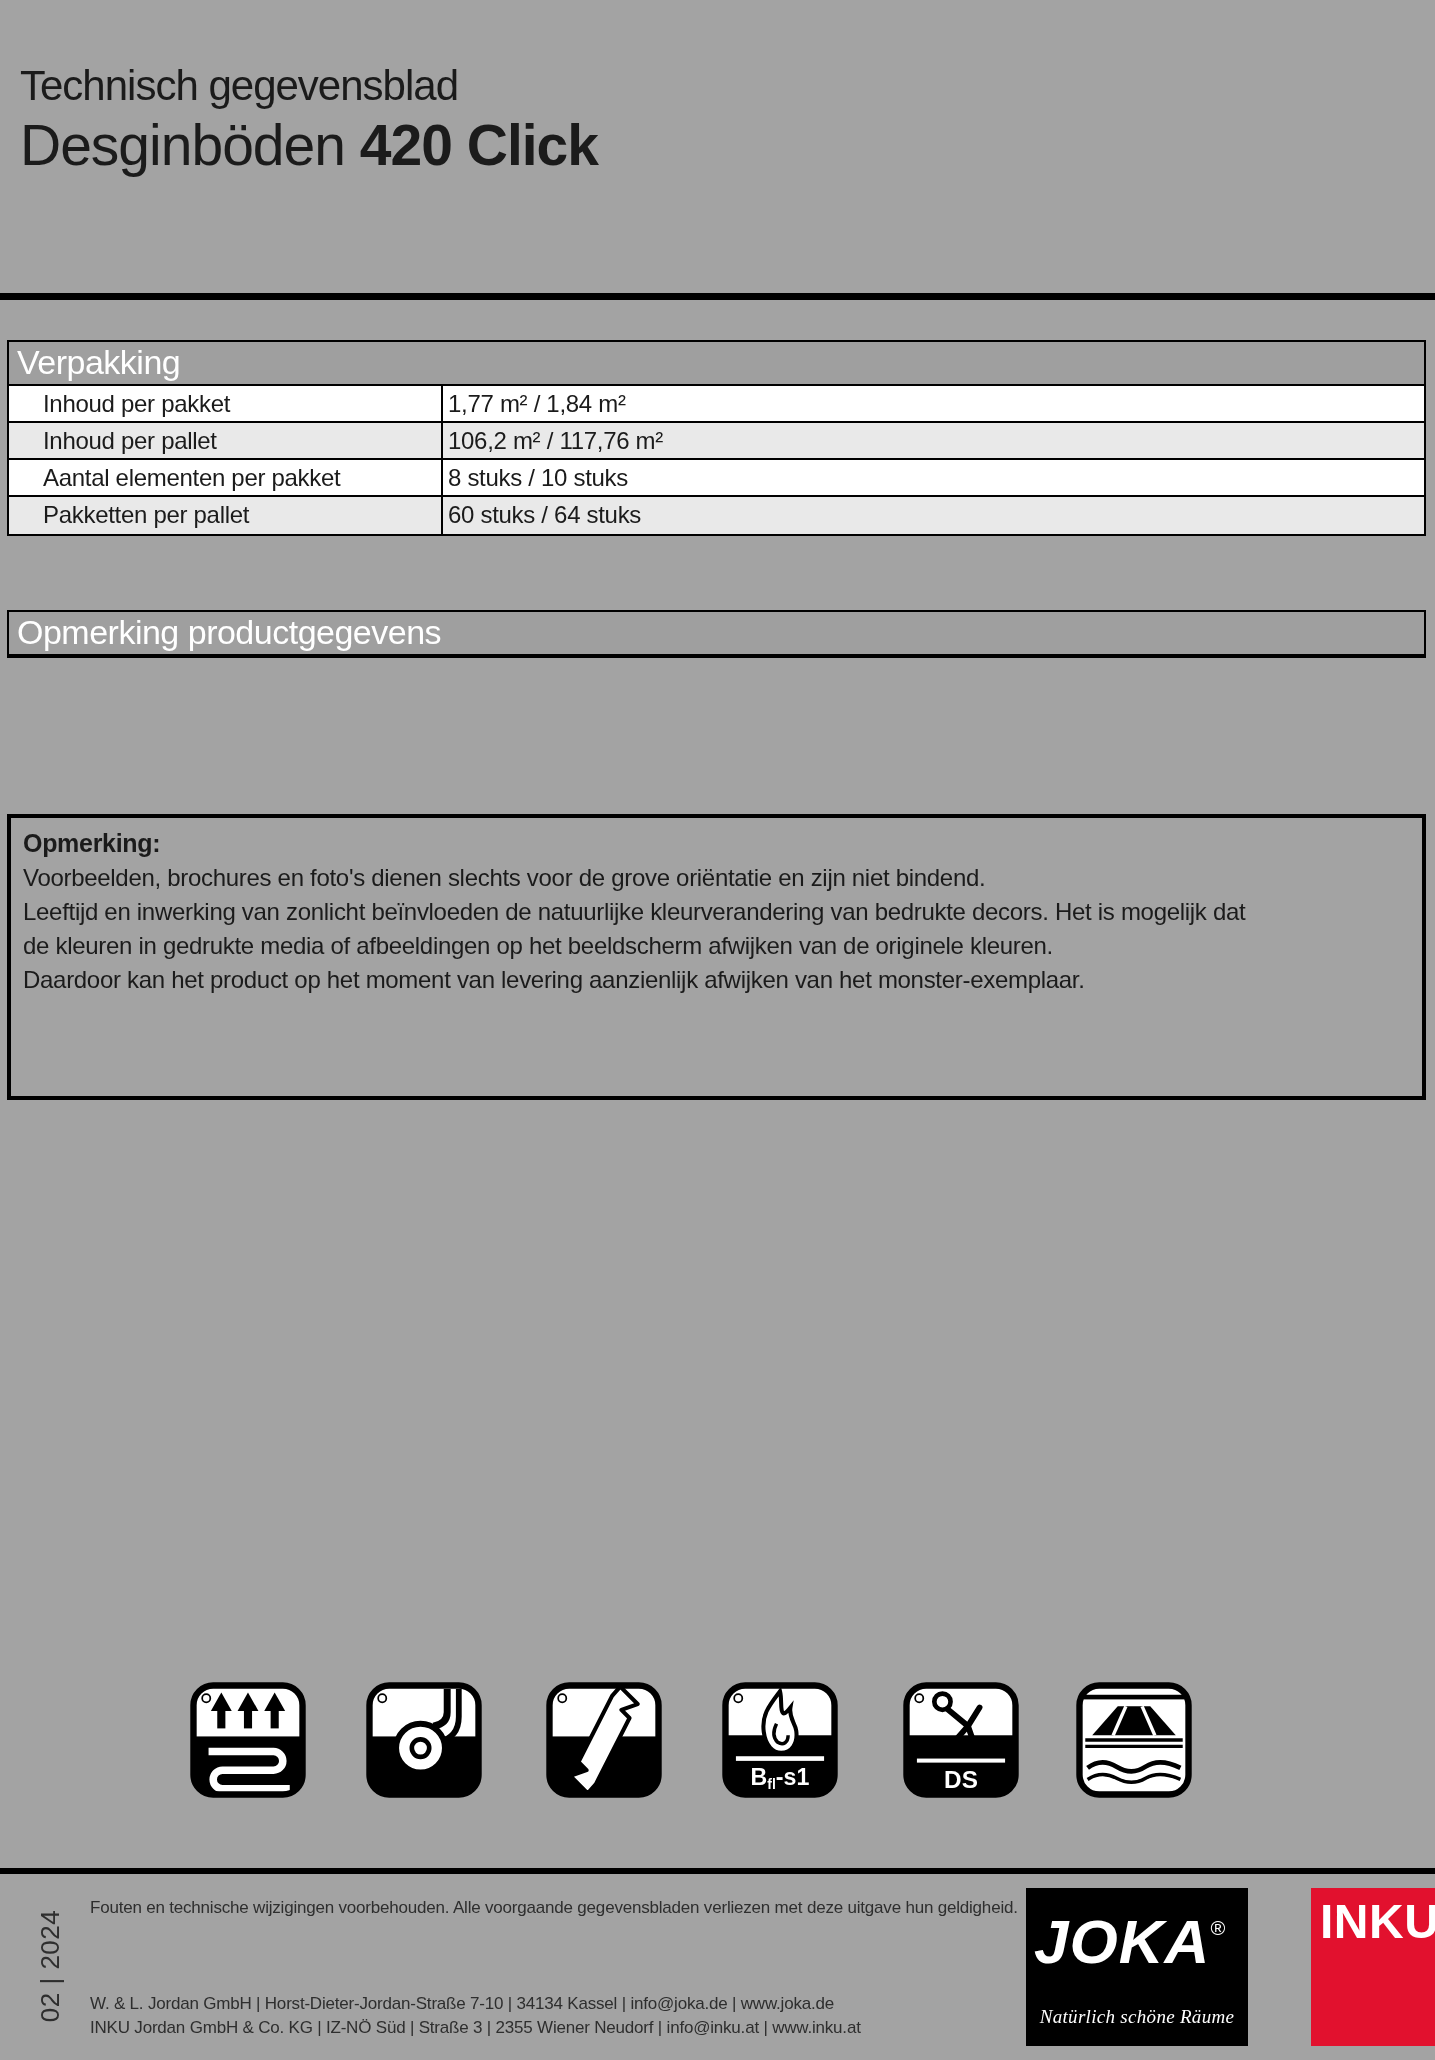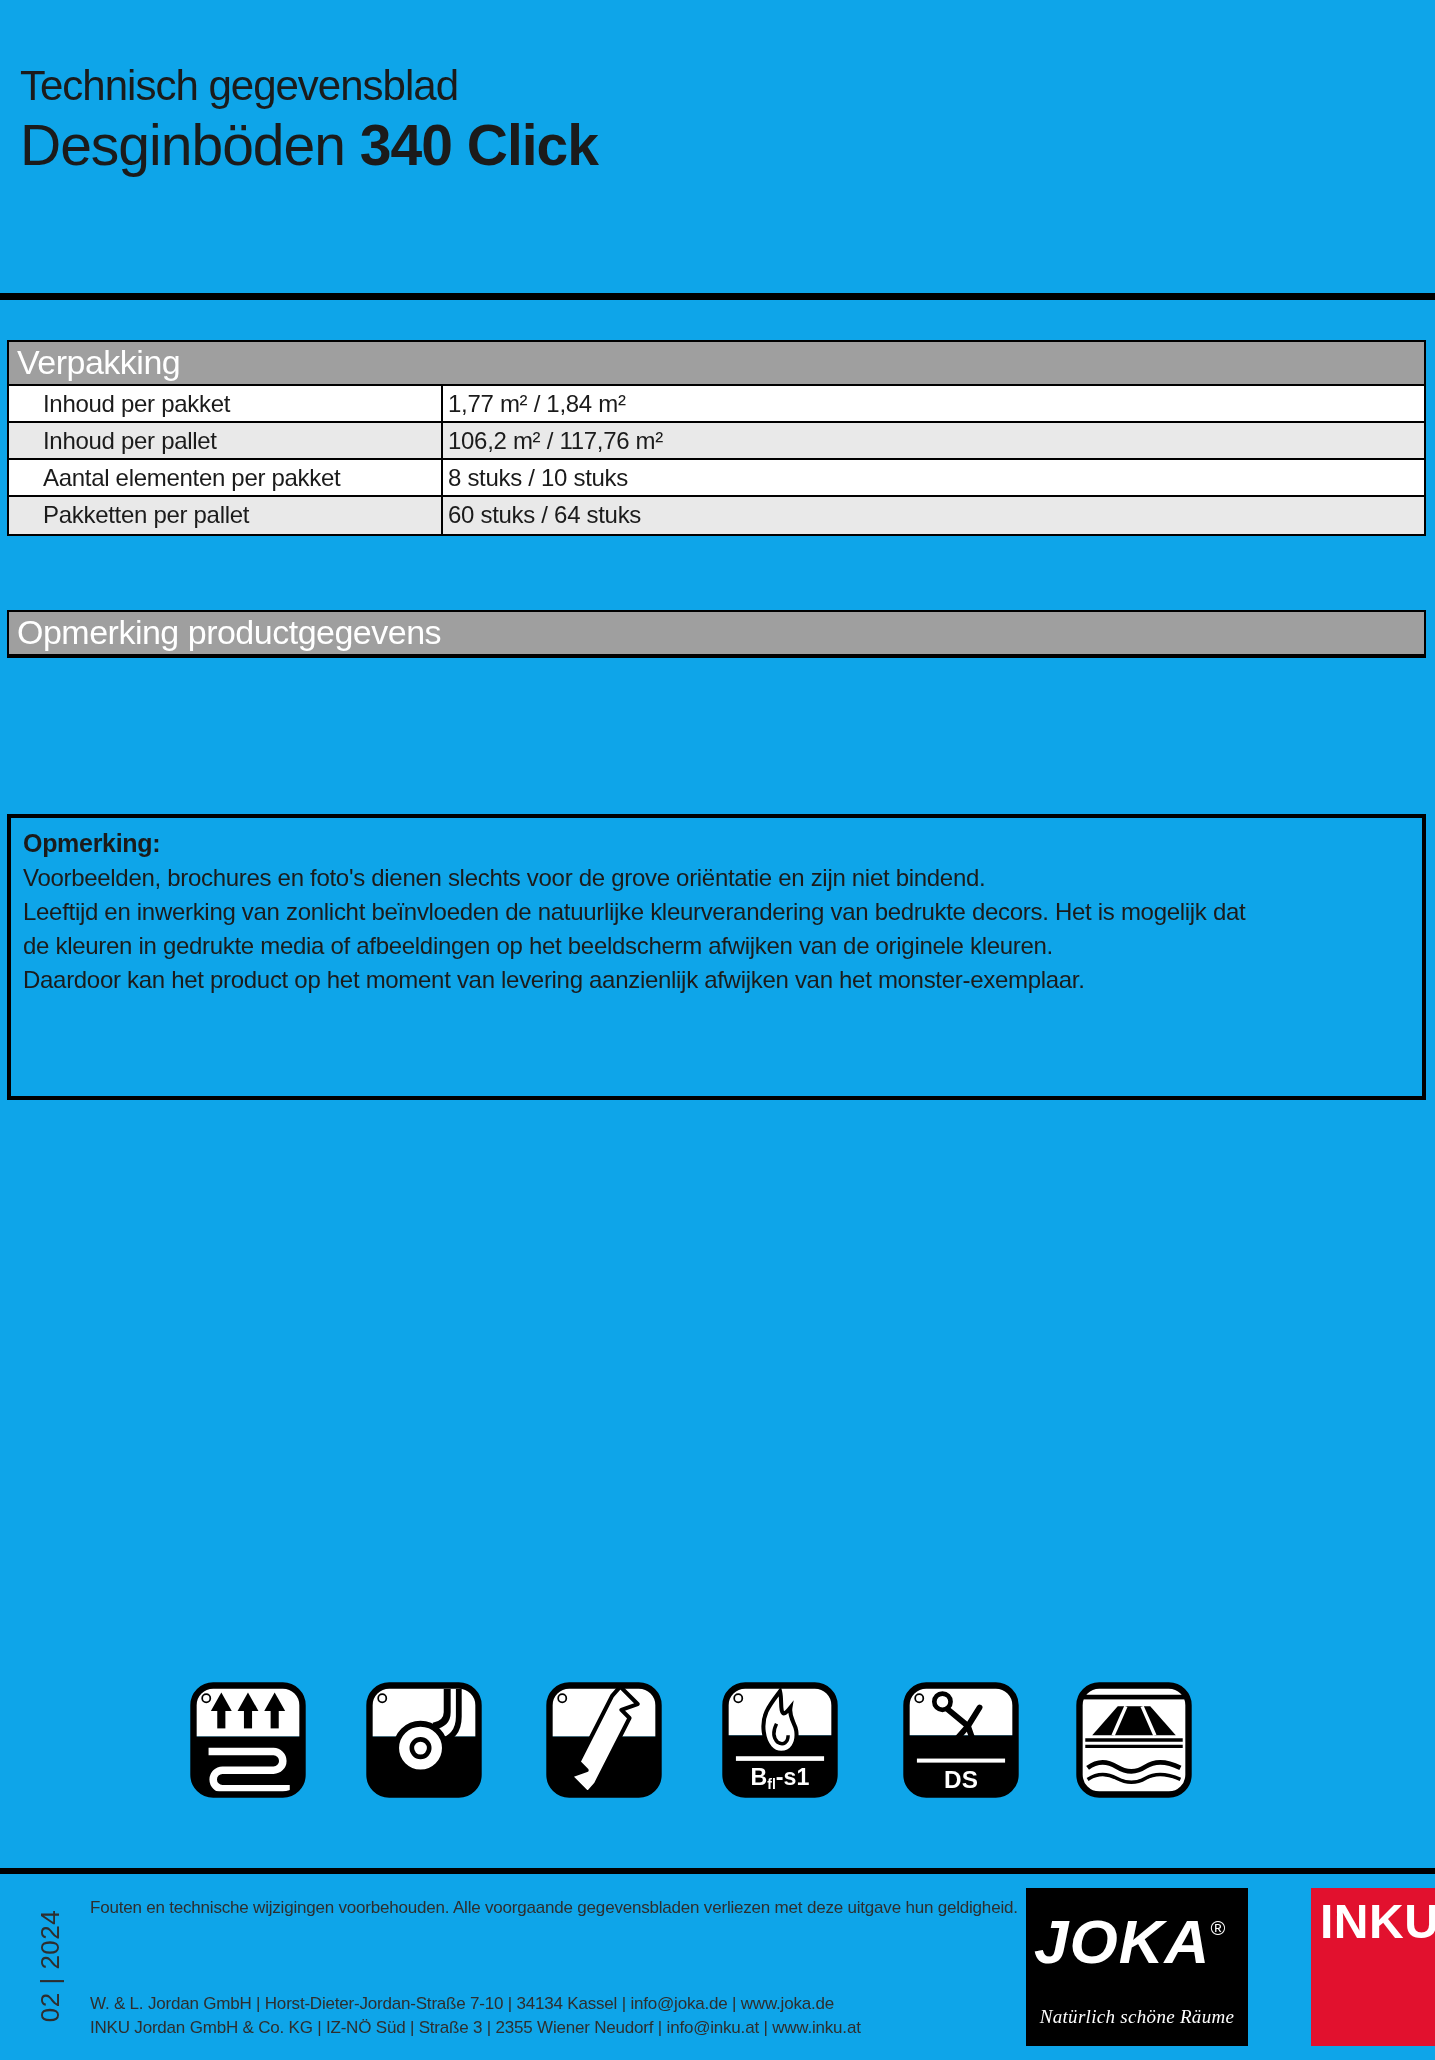--- a/index.html
+++ b/index.html
@@ -1,16 +1,16 @@
 <!DOCTYPE html>
 <html><head>
 <meta charset="utf-8">
 <style>
   html,body{margin:0;padding:0;background:#fff;}
-  .page{position:relative;width:1435px;height:2060px;background:#0ea5e9;overflow:hidden;
+  .page{position:relative;width:1435px;height:2060px;background:#a3a3a3;overflow:hidden;
         font-family:"Liberation Sans",sans-serif;color:#1b1b1b;}
 
   
   .doc-type{position:absolute;left:20px;top:62px;font-size:42px;letter-spacing:-1px;color:#1b1b1b;}
   .product-title{position:absolute;left:20px;top:112px;font-size:57px;letter-spacing:-1px;color:#1b1b1b;}
   .product-title .variant{font-weight:bold;}
 
   .rule{position:absolute;left:0;width:1435px;background:#000;}
   .rule-top{top:293px;height:7px;}
   .rule-footer{top:1868px;height:6px;}
@@ -56,21 +56,21 @@
   .inku-word{position:absolute;left:9px;top:6px;font-size:48px;font-weight:bold;letter-spacing:0.5px;}
 </style>
 </head>
 <body>
 
 <div class="page">
 
   <div class="doc-type">Technisch gegevensblad</div>
   <div class="product-title">
     <span>Desginböden</span>
-    <span class="variant">340 Click</span>
+    <span class="variant">420 Click</span>
   </div>
 
   <div class="rule rule-top"></div>
 
   <div class="sec-table" id="verpakking-table">
     <div class="sec-head">Verpakking</div>
     <div class="sec-row">
       <div class="cell-label">Inhoud per pakket</div>
       <div class="cell-value">1,77 m² / 1,84 m²</div>
     </div>

